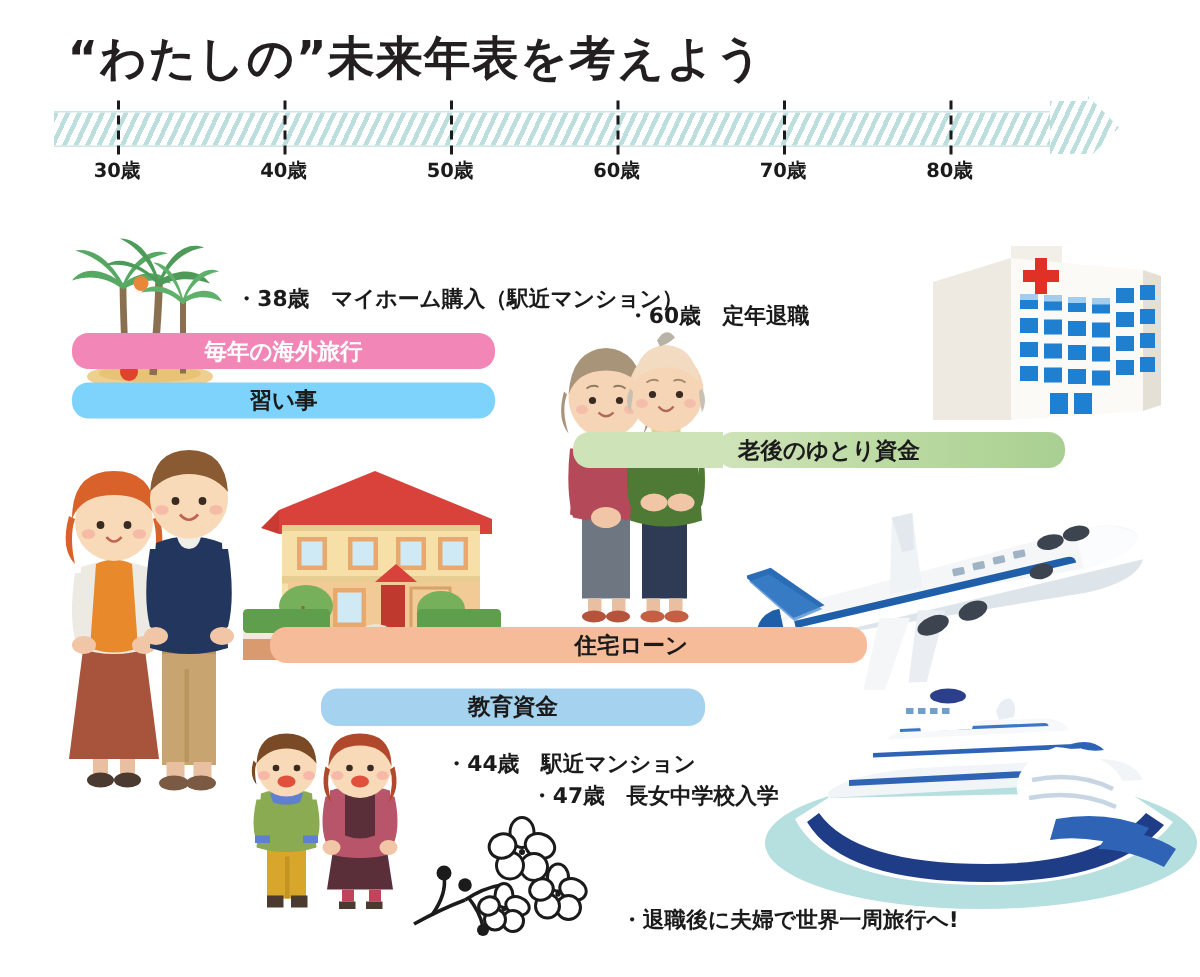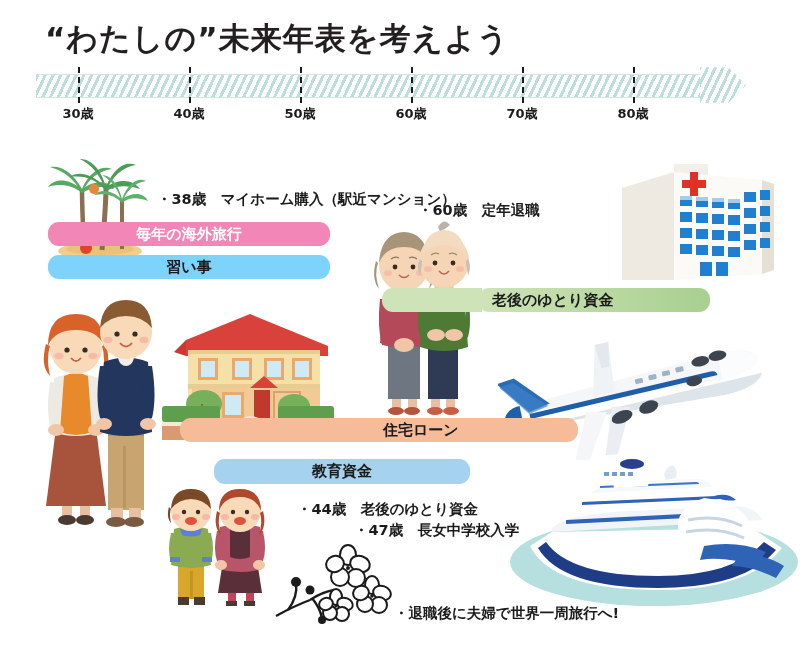--- a/index.html
+++ b/index.html
@@ -49,21 +49,21 @@
     font-size:13px;font-weight:700;color:#1b1b1b;
     transform:translateX(-50%);white-space:nowrap;
   }
 
   
   .evt{position:absolute;font-size:14.5px;font-weight:700;color:#1b1b1b;white-space:nowrap;}
   #evt-38{left:157px;top:166px;margin-top:24px;}
   #evt-60{left:418px;top:201px;text-align:center;}
   #evt-44{left:297px;top:500px;}
   #evt-47{left:330px;top:521px;margin-left:24px;}
-  #evt-cruise{left:394px;top:604px;}
+  #evt-cruise{left:414px;top:604px;}
 
   
   .bar{
     position:absolute;border-radius:11px;
     display:flex;align-items:center;justify-content:center;
     font-size:15px;font-weight:700;color:#1b1b1b;
     white-space:nowrap;
   }
   #bar-travel{left:48px;top:222px;width:282px;height:24px;background:#f286b6;}
   #bar-lesson{left:48px;top:255px;width:282px;height:24px;background:#7dd3fc;}
@@ -124,21 +124,21 @@
     <div class="tick-label" style="left:78px">30歳</div>
     <div class="tick-label" style="left:189px">40歳</div>
     <div class="tick-label" style="left:300px">50歳</div>
     <div class="tick-label" style="left:411px">60歳</div>
     <div class="tick-label" style="left:522px">70歳</div>
     <div class="tick-label" style="left:633px">80歳</div>
   </div>
 
   <div class="evt" id="evt-38">・38歳　マイホーム購入（駅近マンション）</div>
   <div class="evt" id="evt-60">・60歳　定年退職</div>
-  <div class="evt" id="evt-44">・44歳　老後のゆとり資金</div>
+  <div class="evt" id="evt-44">・44歳　駅近マンション</div>
   <div class="evt" id="evt-47">・47歳　長女中学校入学</div>
   <div class="evt" id="evt-cruise">・退職後に夫婦で世界一周旅行へ!</div>
 
   <div class="art" id="art-palm">
     <svg viewBox="0 0 116 105">
       <ellipse cx="62" cy="96" rx="42" ry="9" fill="#f0cf8e"></ellipse>
       <ellipse cx="62" cy="94" rx="34" ry="6" fill="#e8c277"></ellipse>
       <path d="M46 94 C45 72 44 52 44 34" stroke="#8a7050" stroke-width="4.5" fill="none"></path>
       <path d="M64 95 C66 72 68 50 68 32" stroke="#8a7050" stroke-width="5" fill="none"></path>
       <path d="M84 94 C84 76 84 58 84 44" stroke="#8a7050" stroke-width="4" fill="none"></path>

